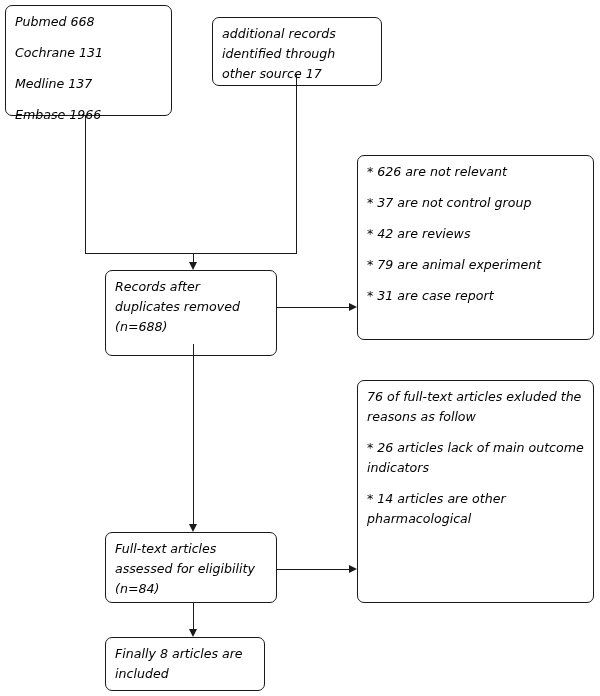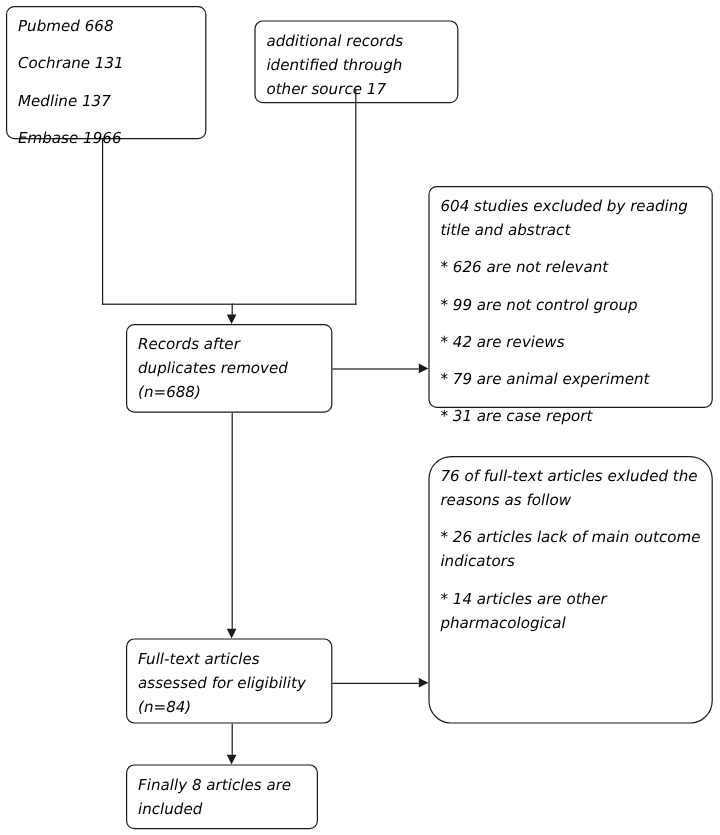--- a/index.html
+++ b/index.html
@@ -86,47 +86,46 @@
   <div class="box tight" style="left:212px; top:5px; width:170px; height:69px;margin-top:12px;">
     <p>additional records identified through other source 17</p>
   </div>
 
   <div class="vline" style="left:85px; top:116px; height:138px;"></div>
   <div class="vline" style="left:296px; top:74px; height:180px;"></div>
   <div class="hline" style="left:85px; top:253px; width:212px;"></div>
   <div class="vline" style="left:193px; top:253px; height:10px;"></div>
   <div class="arrow-down" style="left:189px; top:262px;"></div>
 
-  <div class="box tight" style="left:105px; top:270px; width:172px; height:74px;">
+  <div class="box tight" style="left:105px; top:270px; width:172px; height:86px;">
     <p>Records after duplicates removed (n=688)</p>
   </div>
 
   <div class="hline" style="left:277px; top:307px; width:72px;"></div>
   <div class="arrow-right" style="left:349px; top:303px;"></div>
 
   <div class="box spaced" style="left:357px; top:155px; width:237px; height:185px;">
-    <p>604 studies excluded by reading title and abstract</p>
     <p>* 626 are not relevant</p>
-    <p>* 99 are not control group</p>
+    <p>* 37 are not control group</p>
     <p>* 42 are reviews</p>
     <p>* 79 are animal experiment</p>
     <p>* 31 are case report</p>
   </div>
 
   <div class="vline" style="left:193px; top:344px; height:180px;"></div>
   <div class="arrow-down" style="left:189px; top:524px;"></div>
 
   <div class="box tight" style="left:105px; top:532px; width:172px; height:71px;">
     <p>Full-text articles assessed for eligibility (n=84)</p>
   </div>
 
   <div class="hline" style="left:277px; top:569px; width:72px;"></div>
   <div class="arrow-right" style="left:349px; top:565px;"></div>
 
-  <div class="box spaced" style="left:357px; top:380px; width:237px; height:223px;border-radius:19px;">
+  <div class="box spaced" style="left:357px; top:380px; width:237px; height:223px;">
     <p>76 of full-text articles exluded the reasons as follow</p>
     <p>* 26 articles lack of main outcome indicators</p>
     <p>* 14 articles are other pharmacological</p>
   </div>
 
   <div class="vline" style="left:193px; top:603px; height:26px;"></div>
   <div class="arrow-down" style="left:189px; top:629px;"></div>
 
   <div class="box tight" style="left:105px; top:637px; width:160px; height:54px;">
     <p>Finally 8 articles are included</p>

